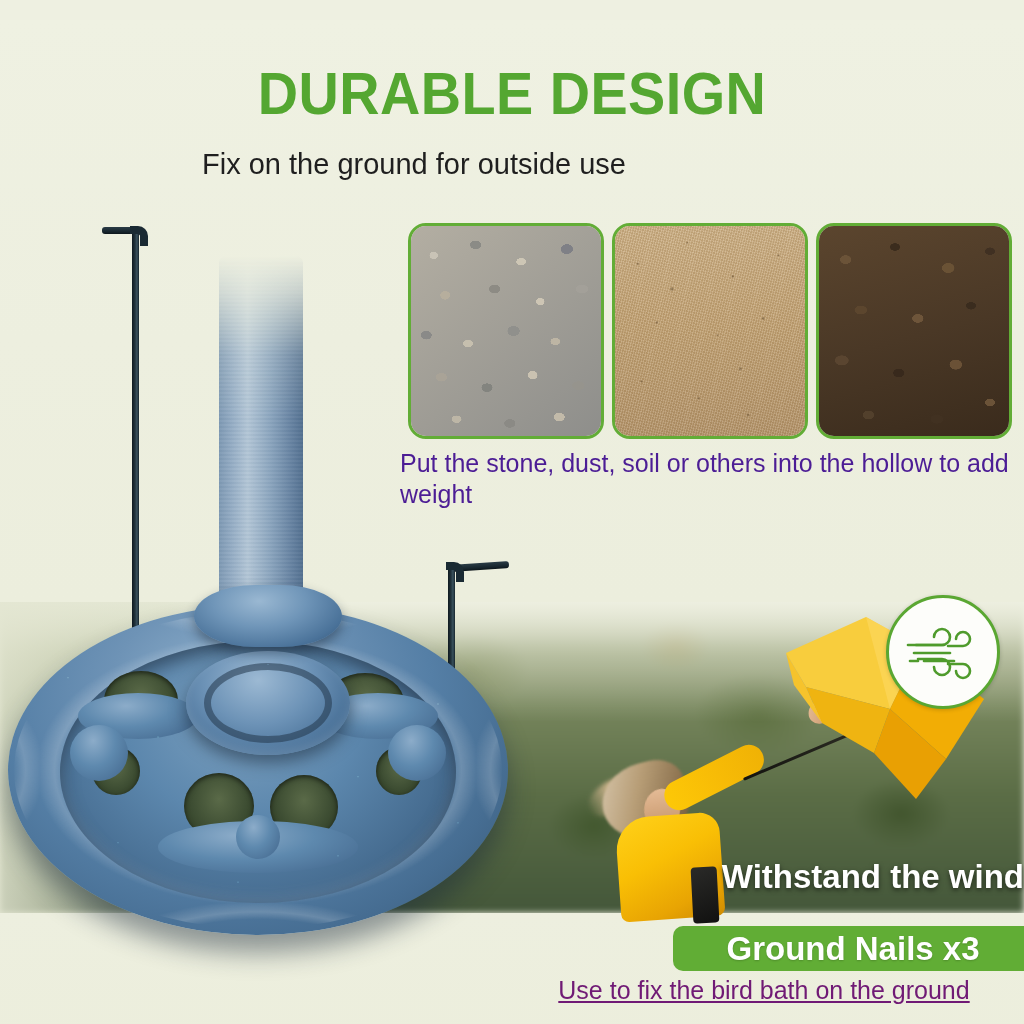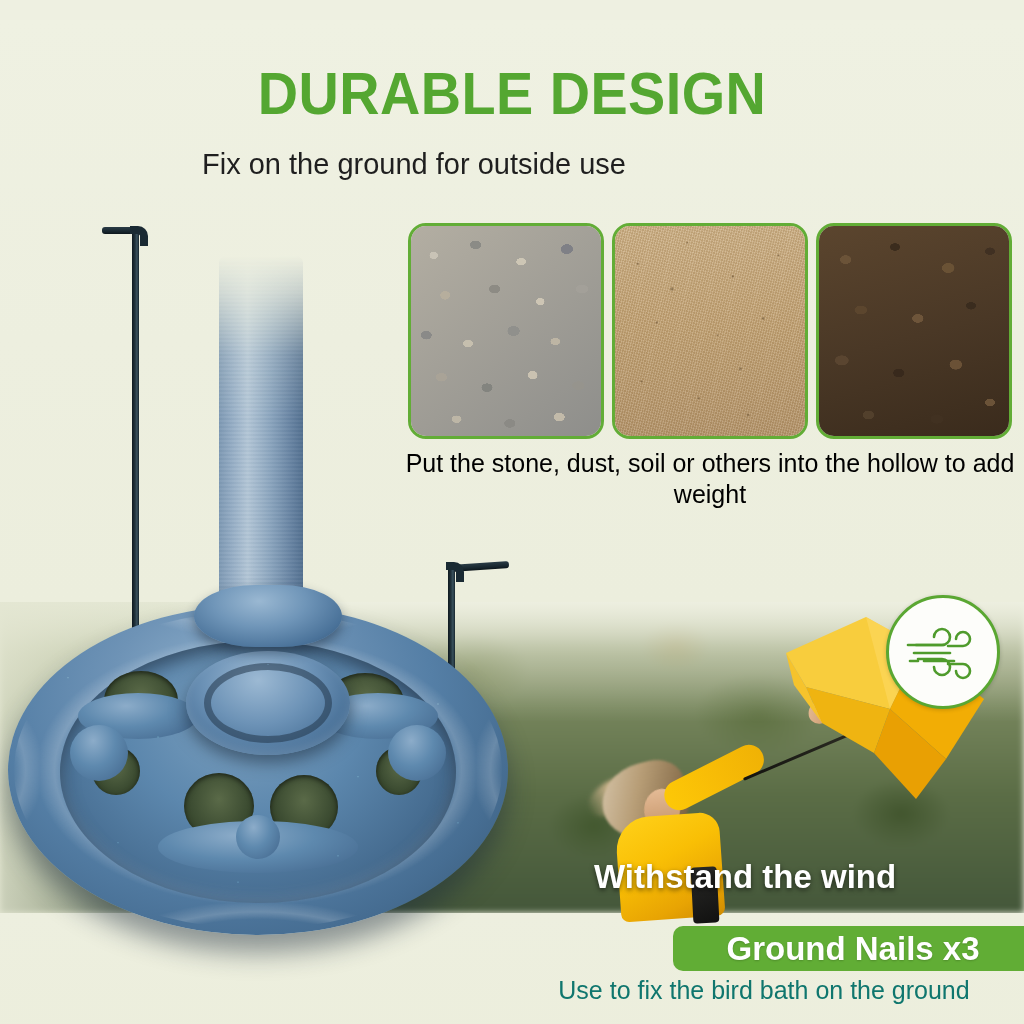--- a/index.html
+++ b/index.html
@@ -136,22 +136,22 @@
       radial-gradient(11px 8px at 12% 64%, #5a4530 60%, rgba(0,0,0,0) 64%),
       radial-gradient(9px 7px at 42% 70%, #38291c 60%, rgba(0,0,0,0) 64%),
       radial-gradient(10px 8px at 72% 66%, #6a5136 60%, rgba(0,0,0,0) 64%),
       radial-gradient(9px 7px at 26% 90%, #52402c 60%, rgba(0,0,0,0) 64%),
       radial-gradient(10px 7px at 62% 92%, #413121 60%, rgba(0,0,0,0) 64%),
       radial-gradient(8px 6px at 90% 84%, #6b5338 60%, rgba(0,0,0,0) 64%),
       linear-gradient(165deg,#5b452e 0%,#4a3826 52%,#3a2b1c 100%);
   }
   .sw-fill.blurme{filter:blur(.7px);}
 
-  .swatch-caption{position:absolute;left:400px;top:428px;width:620px;text-align:center;
-        color:#000000;font-size:25px;line-height:31px;}
+  .swatch-caption{position:absolute;left:400px;top:428px;width:620px;
+        color:#4c1d95;font-size:25px;line-height:31px;}
 
   
   .pole{position:absolute;left:219px;top:236px;width:84px;height:355px;border-radius:6px;
         background:linear-gradient(90deg,#7e99b3 0%,#93abc3 14%,#b3c6d6 34%,#8aa4bd 62%,#64809f 88%,#53708f 100%);
         -webkit-mask-image:linear-gradient(180deg,rgba(0,0,0,0) 0%,rgba(0,0,0,.25) 10%,rgba(0,0,0,.85) 28%,#000 46%,#000 100%);
         mask-image:linear-gradient(180deg,rgba(0,0,0,0) 0%,rgba(0,0,0,.25) 10%,rgba(0,0,0,.85) 28%,#000 46%,#000 100%);}
   .pole-grain{position:absolute;inset:0;border-radius:6px;opacity:.35;
         background:repeating-linear-gradient(180deg,rgba(255,255,255,.10) 0 2px, rgba(40,70,100,.10) 2px 4px);}
 
   .base{position:absolute;left:8px;top:565px;width:500px;height:380px;}
@@ -193,30 +193,30 @@
 
   .nail{position:absolute;}
   .nail .shank{position:absolute;border-radius:3px;
         background:linear-gradient(90deg,#0f1a20 0%,#22333c 42%,#3a525e 70%,#16242c 100%);}
   .nail .hook{position:absolute;border-radius:3px;
         background:linear-gradient(180deg,#2a3c46 0%,#16242c 70%,#0d161b 100%);}
   .nail .elbow{position:absolute;border-radius:0 10px 0 0;
         border-top:8px solid #1a2a33;border-right:8px solid #1a2a33;}
 
   
-  .withstand{position:absolute;left:594px;top:838px;width:430px;text-align:left;
+  .withstand{position:absolute;left:594px;top:838px;width:430px;text-align:right;
         color:#ffffff;font-size:33px;font-weight:bold;line-height:38px;
         text-shadow:0 2px 5px rgba(0,0,0,.55);}
   .nails-badge{position:absolute;left:673px;top:906px;height:45px;min-width:360px;
         background:#61ad35;border-radius:10px;display:flex;align-items:center;justify-content:center;
         padding:0 18px;box-sizing:border-box;}
   .nails-badge span{color:#ffffff;font-size:33px;font-weight:bold;line-height:45px;
         text-shadow:0 1px 2px rgba(0,0,0,.18);}
   .nails-caption{position:absolute;left:504px;top:955px;width:520px;text-align:center;
-        color:#0f766e;font-size:25px;line-height:30px;}
+        color:#701a75;font-size:25px;line-height:30px;text-decoration:underline;}
 </style>
 </head>
 <body>
 
 <div class="stage">
 
   <div class="bg-top"></div>
   <div class="bg-bottom"></div>
 
   <div class="photo-band">

